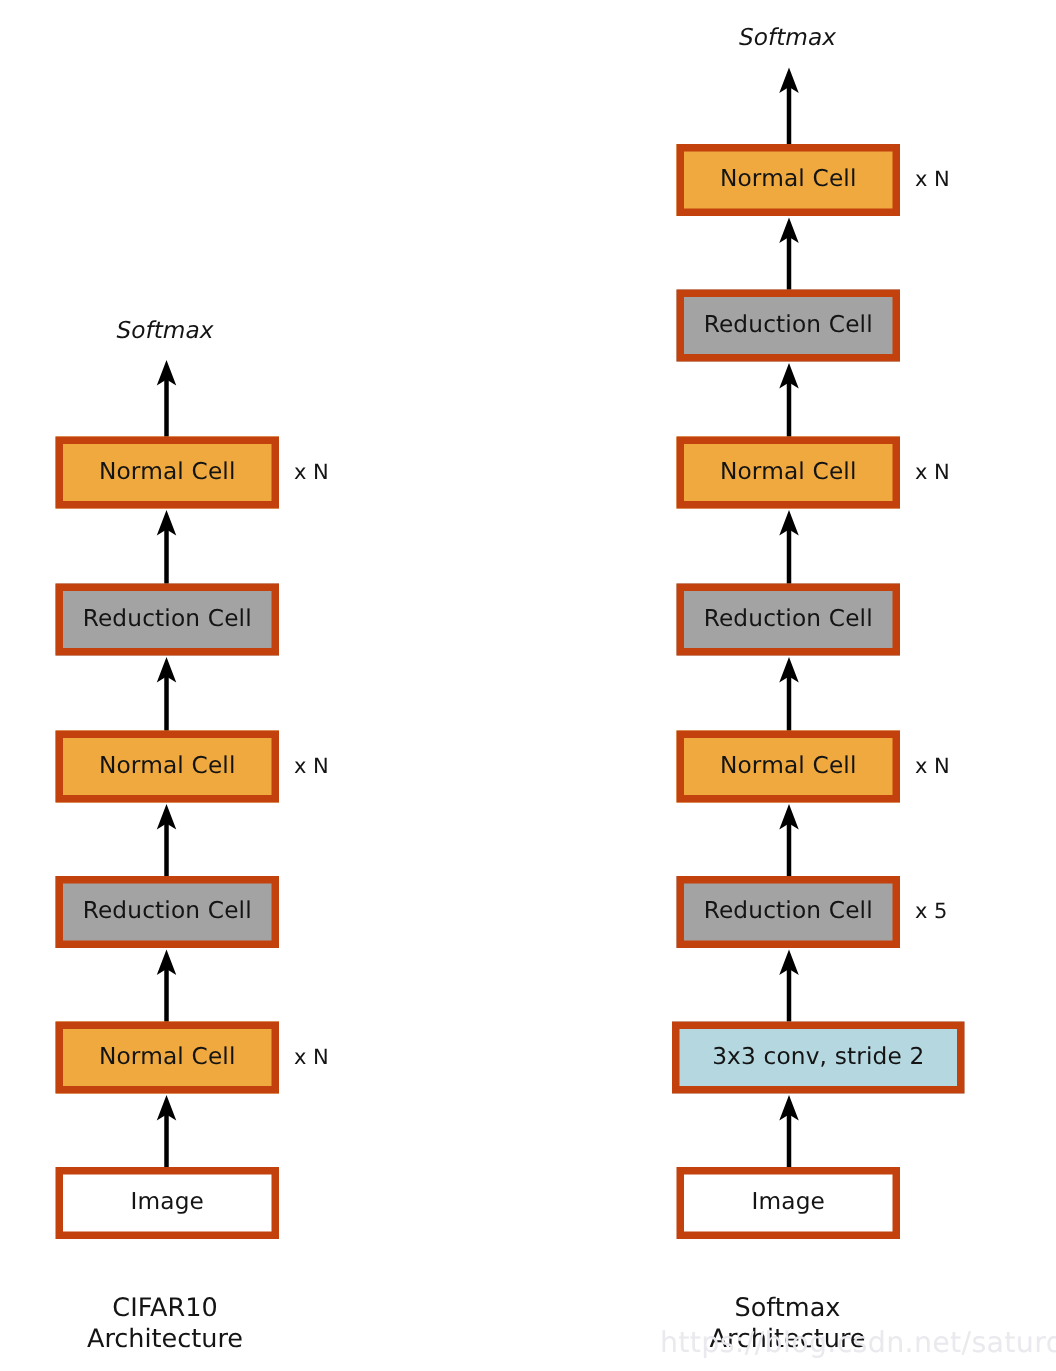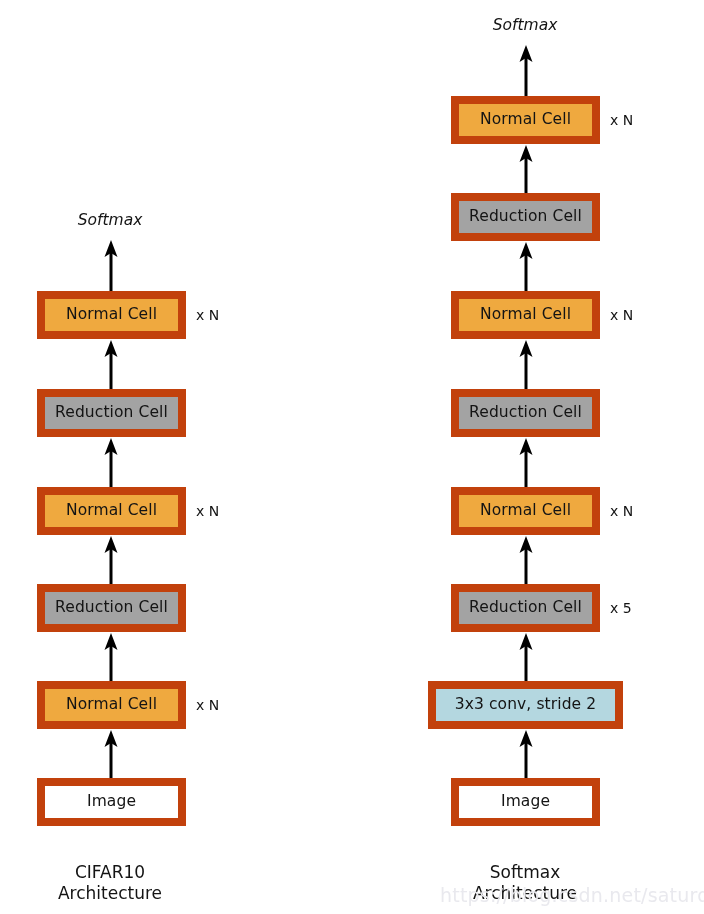--- a/index.html
+++ b/index.html
@@ -28,33 +28,33 @@
     top: 0;
     height: 914px;
   }
   .column.left  { left: 0px;   width: 352px; }
   .column.right { left: 352px; width: 352px; }
 
   
   .node {
     position: absolute;
     box-sizing: border-box;
-    border: 8px solid #c2410c;
+    border: 5px solid #c2410c;
     display: flex;
     align-items: center;
     justify-content: center;
     font-size: 15.5px;
     line-height: 1;
     letter-spacing: 0.1px;
     color: #141414;
     white-space: nowrap;
   }
   .node.normal    { background: #efa93f; }
   .node.reduction { background: #a3a3a3; }
-  .node.conv      { background: #b4d7e0; }
+  .node.conv      { background: #b4d7e0; margin-left: 20px; }
   .node.image     { background: #ffffff; }
 
   
   .multiplier {
     position: absolute;
     font-size: 14px;
     line-height: 1;
     color: #141414;
     white-space: nowrap;
   }

